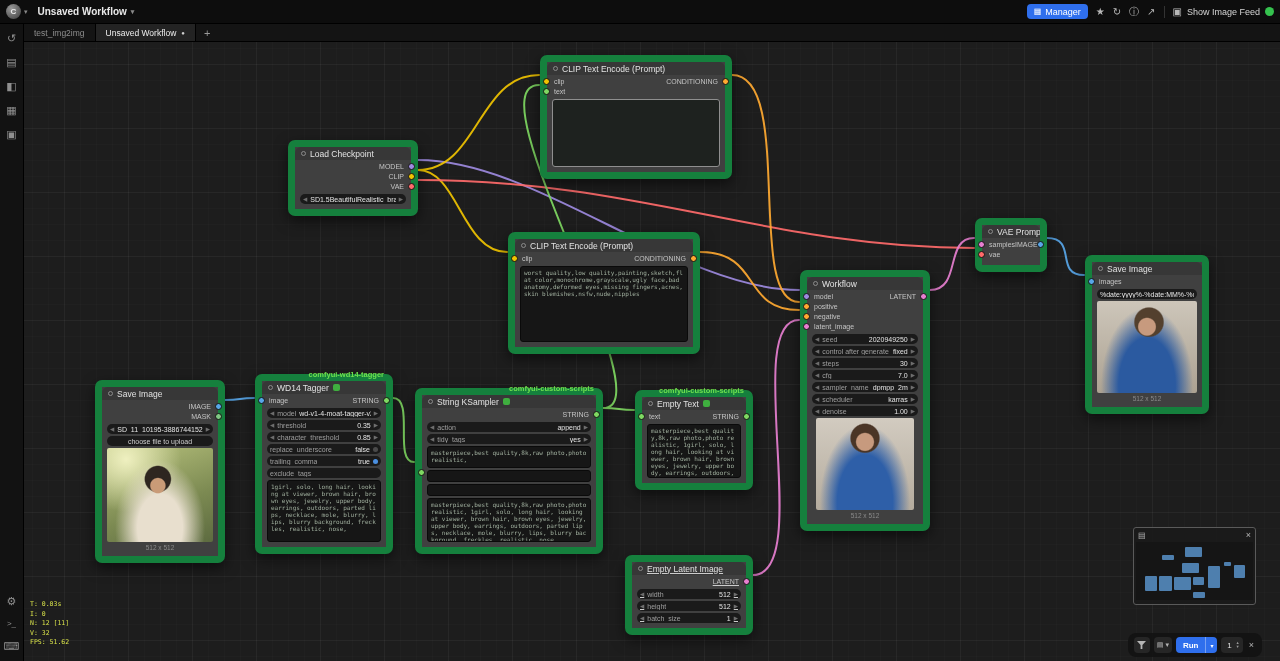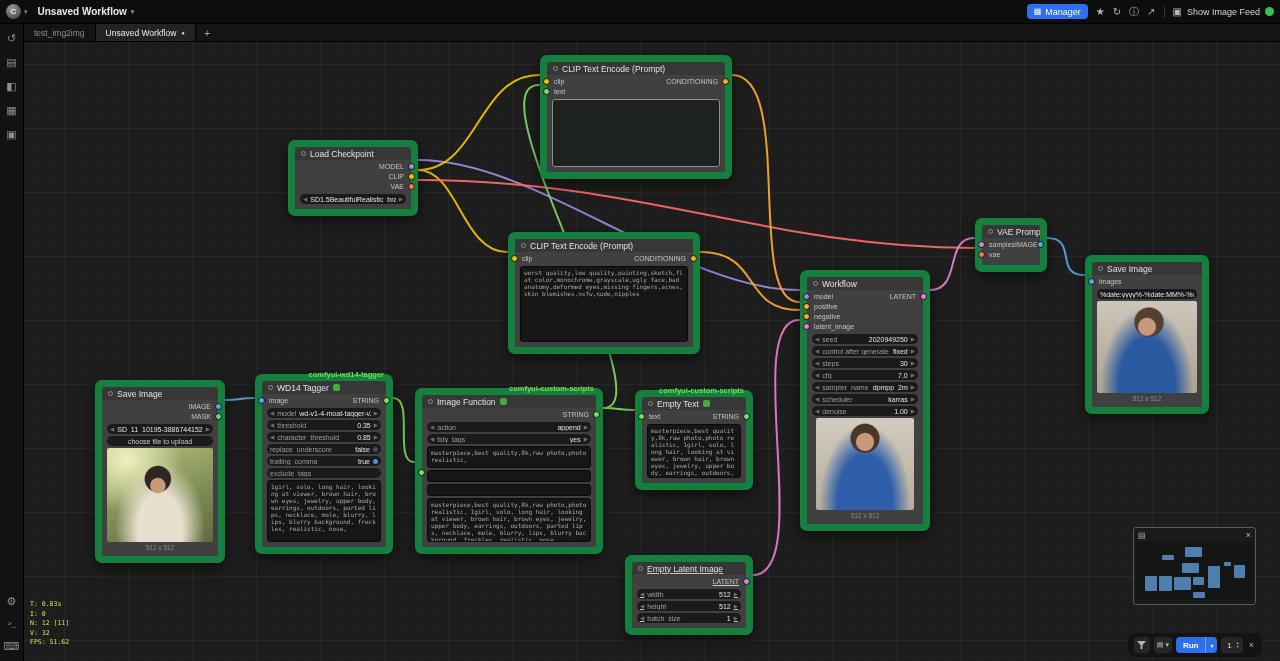--- a/index.html
+++ b/index.html
@@ -434,21 +434,21 @@
         <div class="widget">
           <span class="wvalue left">exclude_tags</span>
         </div>
         <div class="textbox" style="height: 62px;">1girl, solo, long hair, looking at viewer, brown hair, brown eyes, jewelry, upper body, earrings, outdoors, parted lips, necklace, mole, blurry, lips, blurry background, freckles, realistic, nose,</div>
       </div>
     </div>
     <div class="node" style="left: 415px; top: 388px; width: 188px;">
       <div class="badge">comfyui-custom-scripts</div>
       <div class="node-title">
         <span class="collapse-dot"></span>
-        <span>Image Function</span>
+        <span>String KSampler</span>
         <span class="cbadge"></span>
       </div>
       <div class="slots">
         <div class="slot-row">
           <span class="in-label"></span>
           <span class="out-label">STRING</span>
         </div>
         <span class="dot out" style="top: 3px; background: rgb(127, 217, 98);"></span>
       </div>
       <span class="dot in" style="position: absolute; top: 74px; background: rgb(127, 217, 98);"></span>

